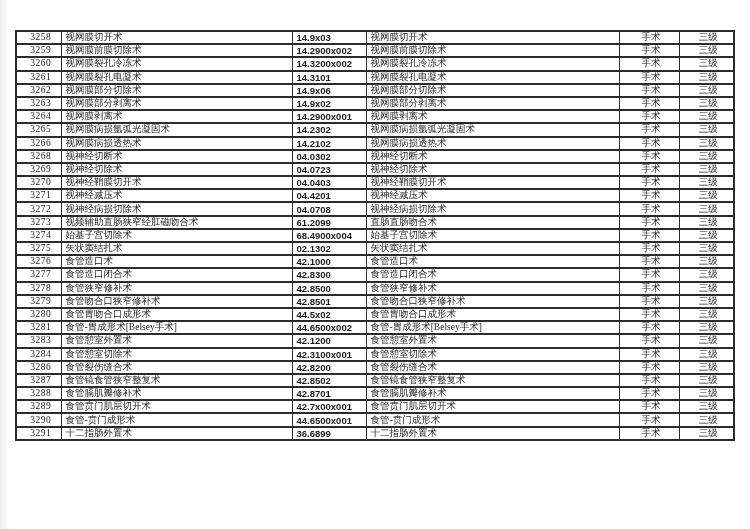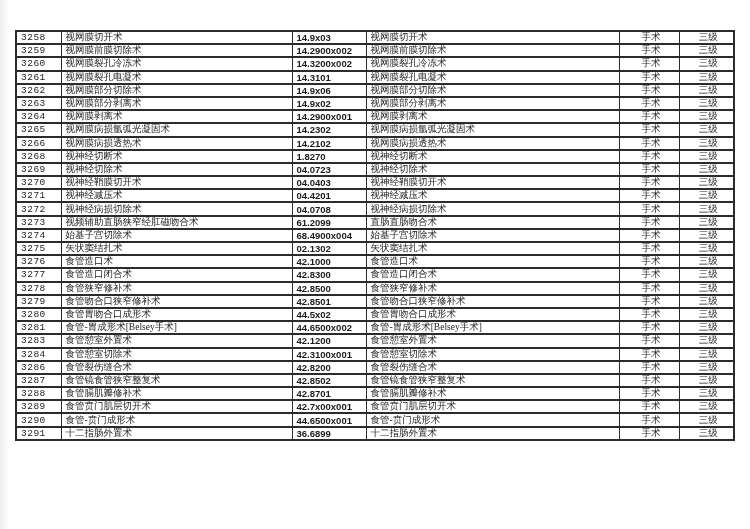--- a/index.html
+++ b/index.html
@@ -40,23 +40,23 @@
     height: 11.2px;
     padding: 0 0 0 4px;
     overflow: hidden;
     white-space: nowrap;
     color: #1c1c1c;
     font-size: 9.5px;
     line-height: 11px;
     vertical-align: middle;
   }
   td.col-seq {
-    text-align: left;
+    text-align: center;
     padding: 0;
-    font-family: Liberation Mono, monospace;
+    font-family: Liberation Serif, serif;
     font-size: 9px;
     letter-spacing: 0.5px;
   }
   td.col-name, td.col-stdname {
     font-family: "Liberation Serif", "DejaVu Serif", serif;
   }
   td.col-code {
     font-family: "Liberation Sans", "DejaVu Sans", sans-serif;
     font-weight: bold;
     font-size: 9px;
@@ -160,21 +160,21 @@
     <td class="col-code">14.2102</td>
     <td class="col-stdname">视网膜病损透热术</td>
     <td class="col-cat">手术</td>
     <td class="col-level">三级</td>
   </tr>
 
 
   <tr>
     <td class="col-seq">3268</td>
     <td class="col-name">视神经切断术</td>
-    <td class="col-code">1.8270</td>
+    <td class="col-code">04.0302</td>
     <td class="col-stdname">视神经切断术</td>
     <td class="col-cat">手术</td>
     <td class="col-level">三级</td>
   </tr>
 
   <tr>
     <td class="col-seq">3269</td>
     <td class="col-name">视神经切除术</td>
     <td class="col-code">04.0723</td>
     <td class="col-stdname">视神经切除术</td>

